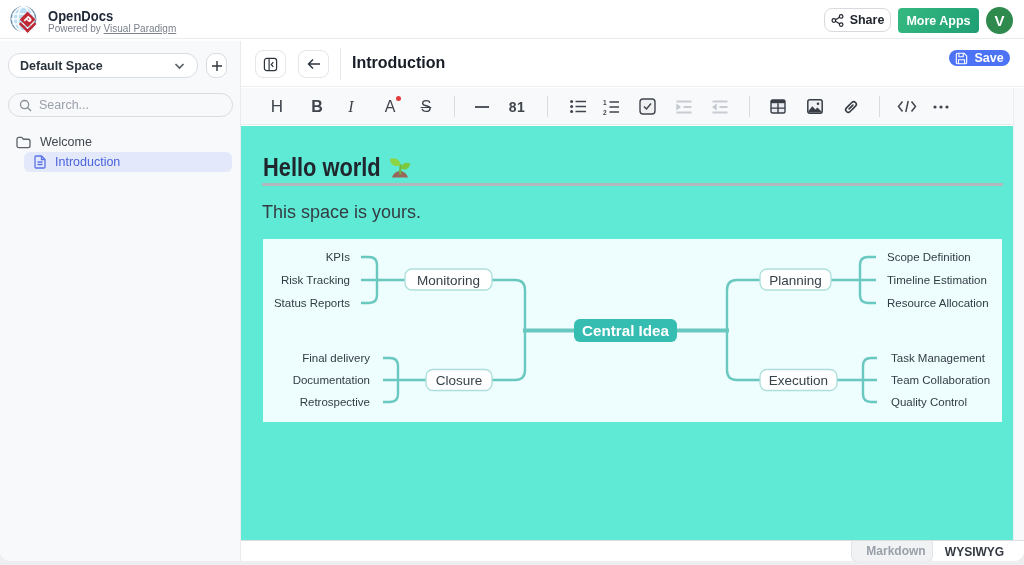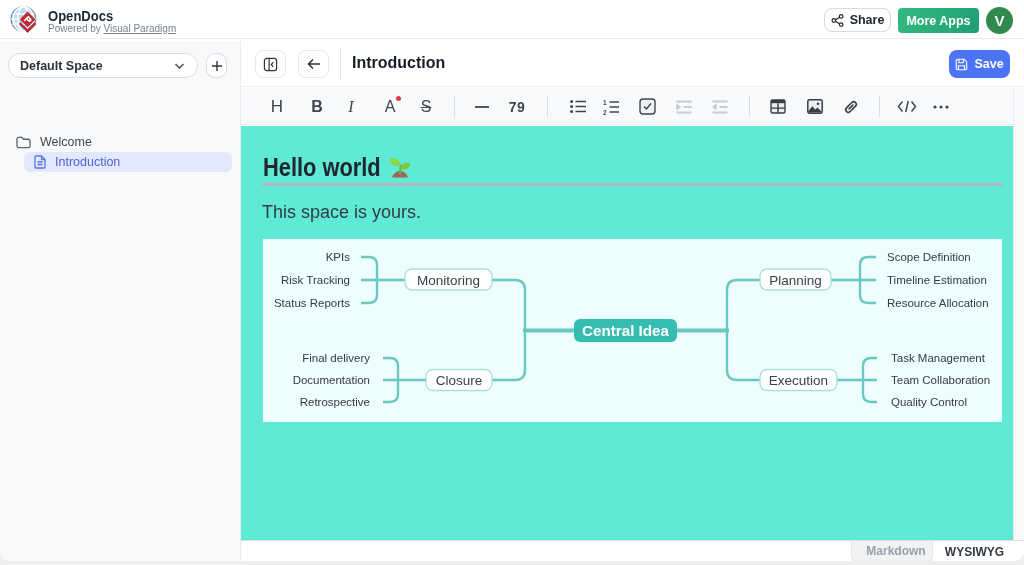--- a/index.html
+++ b/index.html
@@ -20,21 +20,21 @@
 .select svg { position:absolute; right:12px; top:8px; }
 .plusbtn { position:absolute; left:206px; top:12px; width:21px; height:25px; background:#fff; border:1px solid #d9dce1; border-radius:9px; display:flex; align-items:center; justify-content:center; }
 .search { position:absolute; left:8px; top:52px; width:225px; height:24px; background:#f8f9fa; border:1px solid #d9dce1; border-radius:12px; display:flex; align-items:center; gap:7px; padding-left:10px; font-size:12.5px; color:#9aa1ab; }
 .treerow1 { position:absolute; left:16px; top:94px; display:flex; align-items:center; gap:9px; font-size:12.5px; color:#40474f; }
 .treesel { position:absolute; left:24px; top:111px; width:208px; height:20px; background:#e3e9fb; border-radius:6px; display:flex; align-items:center; gap:9px; padding-left:10px; font-size:12.5px; color:#4b63da; }
 
 .dochead { position:absolute; left:241px; top:41px; width:783px; height:46px; background:#fff; border-bottom:1px solid #edeff2; }
 .icobtn { position:absolute; top:9px; width:31px; height:28px; background:#fff; border:1px solid #e3e6ea; border-radius:8px; display:flex; align-items:center; justify-content:center; }
 .vdiv { position:absolute; left:99px; top:7px; width:1px; height:32px; background:#e5e8eb; }
 .dtitle { position:absolute; left:111px; top:13px; font-size:16px; font-weight:bold; color:#171d26; }
-.btn-save { position:absolute; left:708px; top:9px; width:61px; height:28px; background:#4c72f5; border-radius:8px; display:flex; align-items:center; justify-content:center; gap:6px; font-size:12.5px; font-weight:bold; color:#fff; }
+.btn-save { position:absolute; left:708px; top:9px; width:61px; height:16px; background:#4c72f5; border-radius:8px; display:flex; align-items:center; justify-content:center; gap:6px; font-size:12.5px; font-weight:bold; color:#fff; }
 .toolbar { position:absolute; left:241px; top:88px; width:783px; height:37px; background:#f8f9fb; border-bottom:1px solid #e9ebee; }
 .ti { position:absolute; top:8px; height:21px; display:flex; align-items:center; justify-content:center; color:#40454d; }
 .tdiv { position:absolute; top:8px; width:1px; height:21px; background:#d9dce1; }
 
 .content { position:absolute; left:241px; top:126px; width:772px; height:414px; background:#5eead4; }
 .gutter { position:absolute; left:1013px; top:88px; width:11px; height:452px; background:#f8f9fa; border-left:1px solid #ebedf0; }
 h1.doc { position:absolute; left:22px; top:26px; font-size:26px; font-weight:bold; color:#20262e; transform:scaleX(0.84); transform-origin:left; white-space:nowrap; }
 .hrule { position:absolute; left:21px; top:57px; width:741px; height:3px; background:#b2b7bd; }
 p.doc { position:absolute; left:21px; top:76px; font-size:18px; color:#353b42; }
 .mindmap { position:absolute; left:22px; top:113px; }
@@ -79,20 +79,26 @@
   <div class="select">Default Space
     <svg width="11" height="8" viewBox="0 0 11 8" fill="none" stroke="#545b64" stroke-width="1.6">
           <path d="M1.5 2 L5.5 6 L9.5 2"></path>
         </svg>
   </div>
   <div class="plusbtn">
         <svg width="12" height="12" viewBox="0 0 12 12" stroke="#30363d" stroke-width="1.4">
           <path d="M6 1 V11 M1 6 H11"></path>
         </svg>
       </div>
+  <div class="search">
+    <svg width="13" height="13" viewBox="0 0 14 14" fill="none" stroke="#868e98" stroke-width="1.4">
+          <circle cx="6" cy="6" r="4.4"></circle>
+          <path d="M9.4 9.4 L13 13"></path>
+        </svg>
+    Search...</div>
   <div class="treerow1">
     <svg width="15" height="13" viewBox="0 0 16 14" fill="none" stroke="#5a6169" stroke-width="1.4">
           <path d="M1 3.5 Q1 1.5 3 1.5 H6 L8 3.5 H13 Q15 3.5 15 5.5 V10.5 Q15 12.5 13 12.5 H3 Q1 12.5 1 10.5 Z"></path>
         </svg>
     Welcome</div>
   <div class="treesel">
     <svg width="12" height="14" viewBox="0 0 12 14" fill="none" stroke="#5b74e8" stroke-width="1.3">
           <path d="M1 2 Q1 1 2 1 H7.5 L11 4.5 V12 Q11 13 10 13 H2 Q1 13 1 12 Z"></path>
           <path d="M7.5 1 V4.5 H11"></path>
           <path d="M3.5 7 H8.5 M3.5 9.5 H8.5"></path>
@@ -130,21 +136,21 @@
   <div class="ti" style="left:137px;width:24px;font-size:16px;">A<span style="position:absolute;right:1px;top:0px;width:5px;height:5px;border-radius:50%;background:#e23b3b;"></span></div>
   <div class="ti" style="left:173px;width:24px;font-size:16px;">
           <span style="text-decoration:line-through;">S</span>
         </div>
   <div class="tdiv" style="left:213px;"></div>
   <div class="ti" style="left:229px;width:24px;">
           <svg width="16" height="4" viewBox="0 0 16 4">
             <path d="M1 2 H15" stroke="#40454d" stroke-width="1.8"></path>
           </svg>
         </div>
-  <div class="ti" style="left:264px;width:24px;font-size:14px;font-weight:bold;letter-spacing:0.5px;">79</div>
+  <div class="ti" style="left:264px;width:24px;font-size:14px;font-weight:bold;letter-spacing:0.5px;">81</div>
   <div class="tdiv" style="left:306px;"></div>
   <div class="ti" style="left:325px;width:24px;">
           <svg width="17" height="15" viewBox="0 0 17 15" stroke="#40454d" stroke-width="1.5" fill="#40454d">
             <path d="M5.5 2.5 H16 M5.5 7.5 H16 M5.5 12.5 H16" fill="none"></path>
             <circle cx="1.6" cy="2.5" r="1.5" stroke="none"></circle>
             <circle cx="1.6" cy="7.5" r="1.5" stroke="none"></circle>
             <circle cx="1.6" cy="12.5" r="1.5" stroke="none"></circle>
           </svg>
         </div>
   <div class="ti" style="left:358px;width:24px;">

